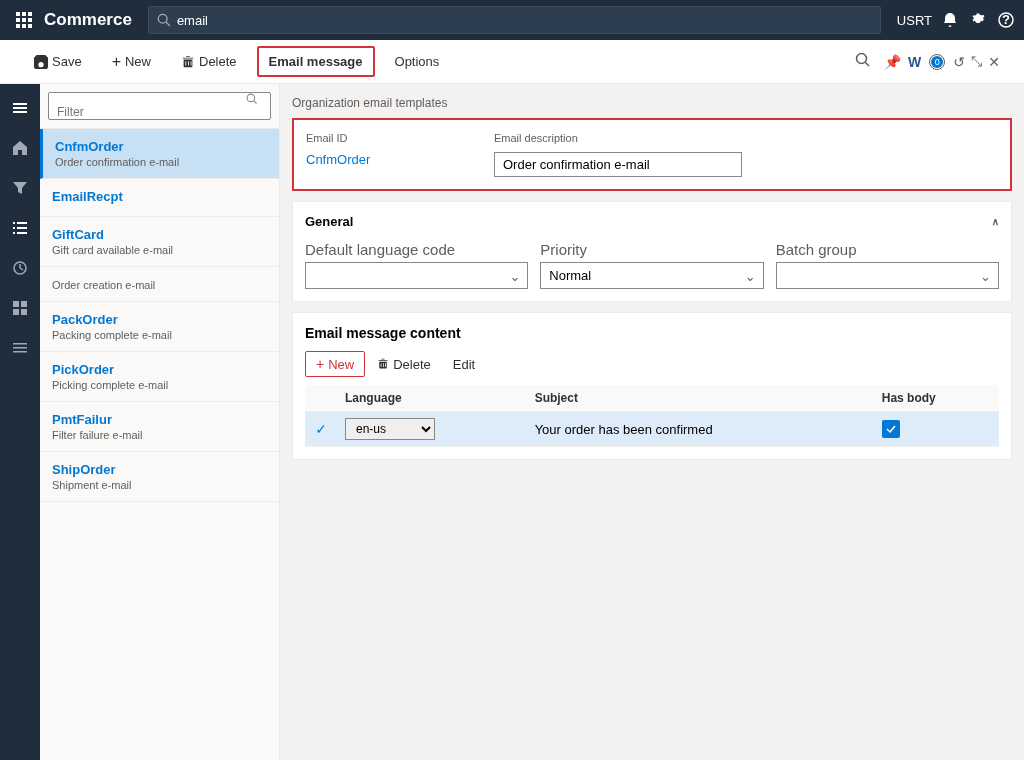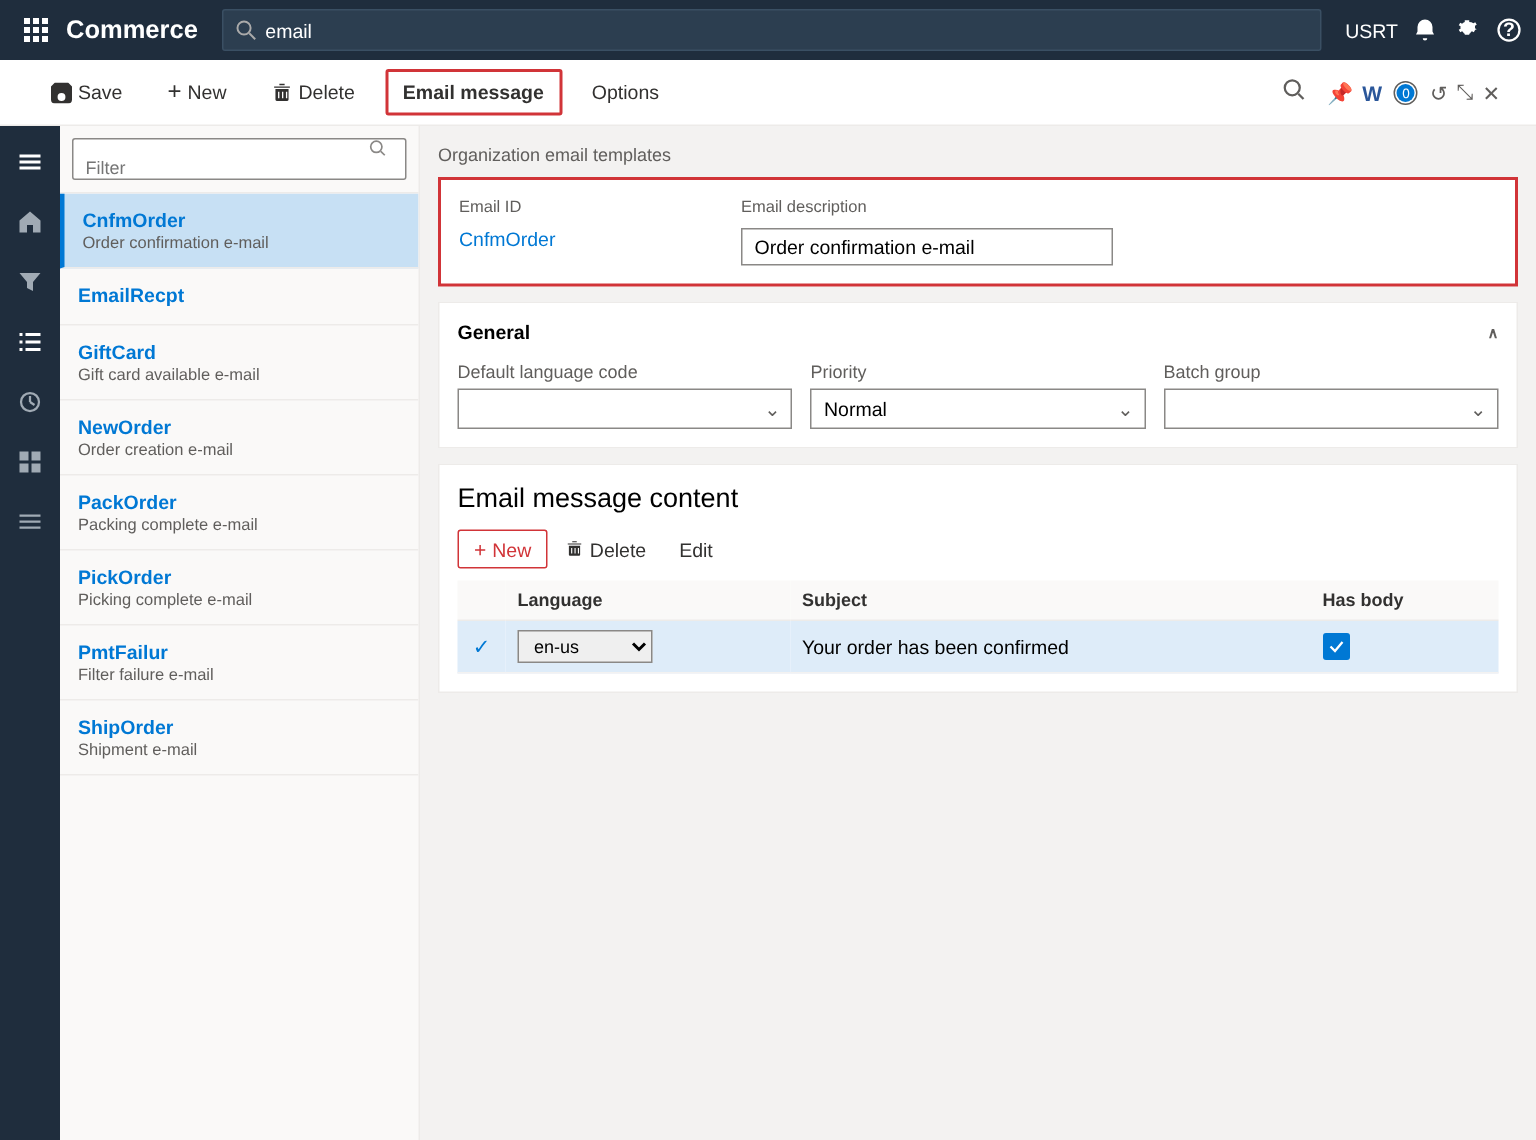--- a/index.html
+++ b/index.html
@@ -169,21 +169,21 @@
       margin-bottom: 12px;
       font-size: 14px;
       font-weight: 600;
     }
     .general-fields {
       display: grid;
       grid-template-columns: 1fr 1fr 1fr;
       gap: 12px;
     }
     .form-group { display: flex; flex-direction: column; gap: 4px; }
-    .form-group label { font-size: 12px; color: #605e5c; }
+    .form-group label { font-size: 15px; color: #605e5c; }
     .select-wrap {
       position: relative;
     }
     .select-wrap select {
       appearance: none; -webkit-appearance: none;
       border: 1px solid #8a8886;
       padding: 5px 28px 5px 8px;
       font-size: 13px;
       width: 100%;
       outline: none;
@@ -199,21 +199,21 @@
       color: #605e5c;
     }
 
     
     .content-section {
       background: white;
       border: 1px solid #edebe9;
       padding: 12px;
     }
     .content-header {
-      font-size: 18px; font-weight: 400;
+      font-size: 14px; font-weight: 700;
       margin-bottom: 10px;
     }
     .content-toolbar {
       display: flex;
       align-items: center;
       gap: 2px;
       margin-bottom: 8px;
     }
     .content-btn {
       display: flex; align-items: center; gap: 4px;
@@ -425,21 +425,20 @@
       </div>
       <div class="list-item">
         <div class="list-item-title">EmailRecpt</div>
         <div class="list-item-subtitle"></div>
       </div>
       <div class="list-item">
         <div class="list-item-title">GiftCard</div>
         <div class="list-item-subtitle">Gift card available e-mail</div>
       </div>
       <div class="list-item">
-        <div class="list-item-title">NewOrder</div>
         <div class="list-item-subtitle">Order creation e-mail</div>
       </div>
       <div class="list-item">
         <div class="list-item-title">PackOrder</div>
         <div class="list-item-subtitle">Packing complete e-mail</div>
       </div>
       <div class="list-item">
         <div class="list-item-title">PickOrder</div>
         <div class="list-item-subtitle">Picking complete e-mail</div>
       </div>

